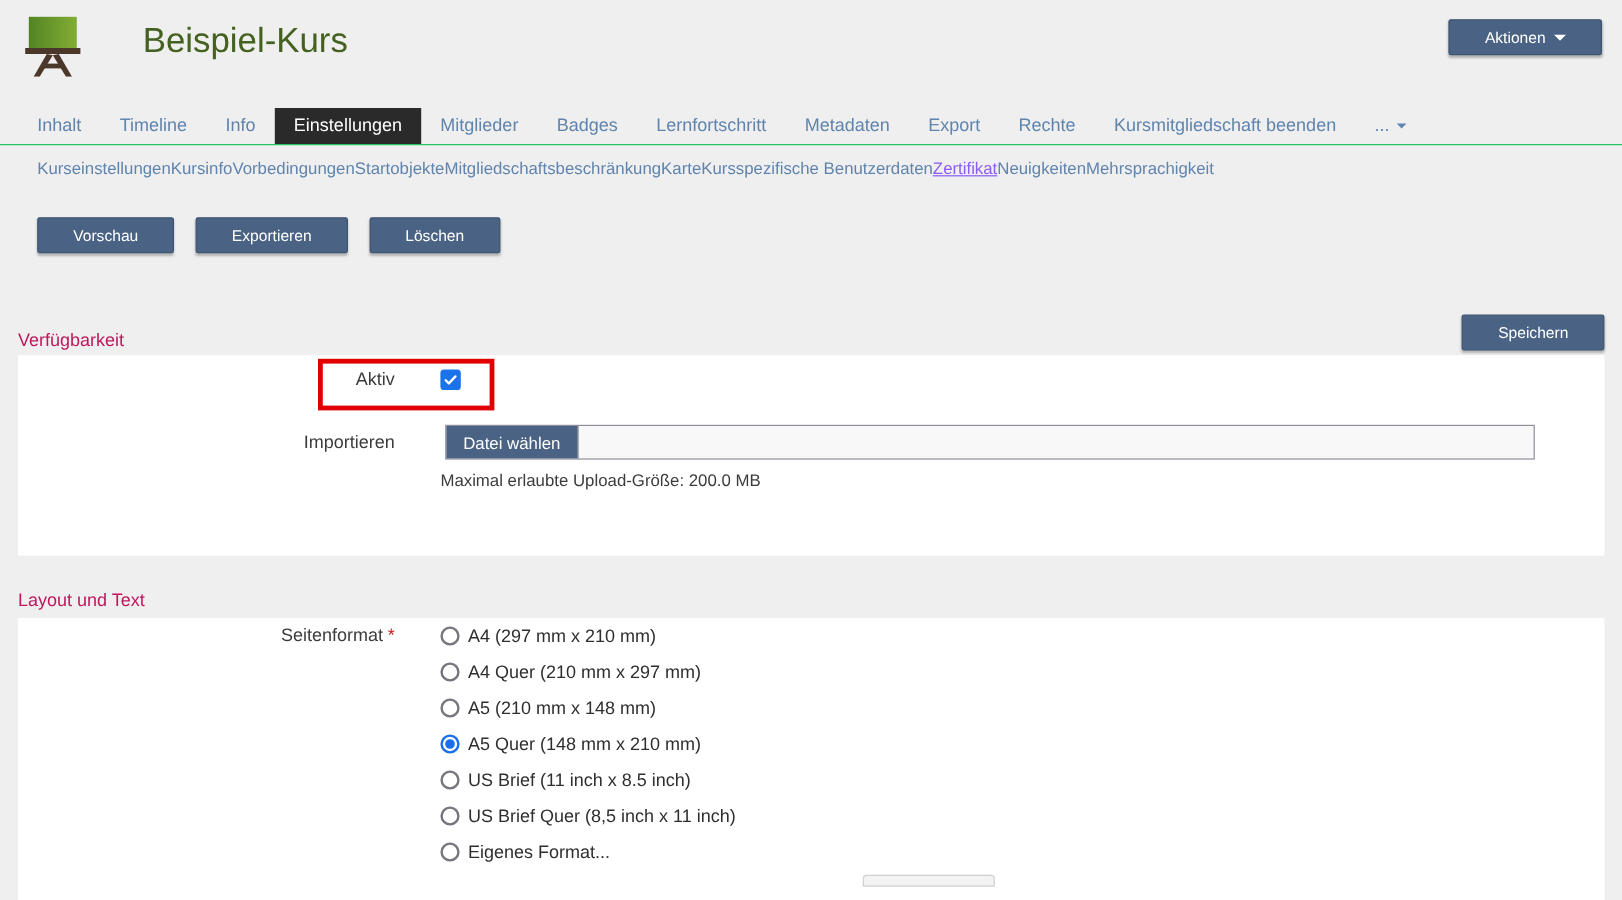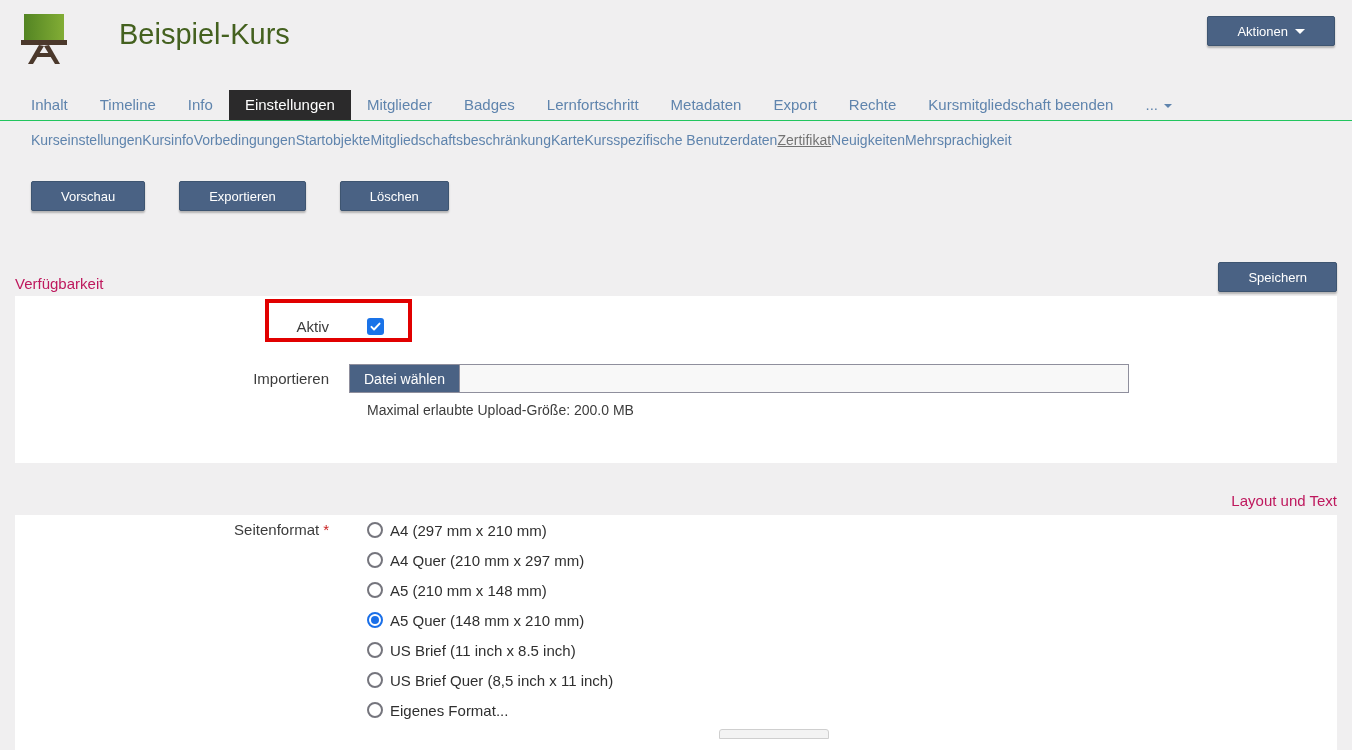--- a/index.html
+++ b/index.html
@@ -45,35 +45,35 @@
   .tab.active { background:#2b2a2b; color:#fff; }
   .tab-caret {
     display:inline-block; width:0; height:0; margin-left:6px; margin-bottom:2px;
     border-left:4px solid transparent; border-right:4px solid transparent;
     border-top:4px solid #5f84ad;
   }
 
   
   .subtabs { display:flex; padding:11px 15px 0 31px; height:31px; }
   .subtab { font-size:14px; color:#5f84ad; white-space:nowrap; cursor:pointer; text-decoration:none; }
-  .subtab.active { color:#737373; text-decoration:underline; }
-
-  
-  .toolbar { margin:29px 0 0 31px; display:flex; gap:34px; }
+  .subtab.active { color:#8b5cf6; text-decoration:underline; }
+
+  
+  .toolbar { margin:29px 0 0 31px; display:flex; gap:18px; }
 
   
   .section-head {
     margin:51px 15px 4px; display:flex; justify-content:space-between;
     align-items:flex-end; height:30px;
   }
   .section-title { font-size:15px; font-weight:400; color:#be185d; }
-  .section-head2 { margin:20px 15px 6px; height:26px; display:flex; align-items:flex-end;justify-content:flex-end; }
+  .section-head2 { margin:20px 15px 6px; height:26px; display:flex; align-items:flex-end; }
 
   .panel { background:#fff; margin:0 15px; position:relative; }
-  .panel1 { height:167px; padding-top:10px; }
+  .panel1 { height:167px; }
   .panel2 { height:235px; padding-top:0; }
 
   .form-row { display:flex; }
   .form-label {
     width:314px; text-align:right; font-size:15px; color:#3c3c3c;
     flex-shrink:0;
   }
   .req { color:#c81e1e; margin-left:4px; }
 
   .row-aktiv { height:40px; align-items:center; }
@@ -83,21 +83,21 @@
   }
   .checkbox {
     width:17px; height:17px; margin-left:38px; border-radius:3px;
     background:#1a73e8; display:flex; align-items:center; justify-content:center;
     cursor:pointer;
   }
   .checkbox svg { width:13px; height:13px; }
 
   .row-import { margin-top:18px; align-items:center; }
   .file-input {
-    margin-left:20px; width:780px; height:29px; display:flex;
+    margin-left:42px; width:908px; height:29px; display:flex;
     border:1px solid #8f8f9d; background:#f8f8f8; cursor:pointer;
   }
   .file-btn {
     background:#4a6284; color:#fff; font-size:14px;
     display:flex; align-items:center; padding:0 14px; height:100%;
     border-right:1px solid #8f8f9d;
   }
   .hints { margin:5px 0 0 352px; font-size:14px; color:#3c3c3c; line-height:25px; }
 
   

